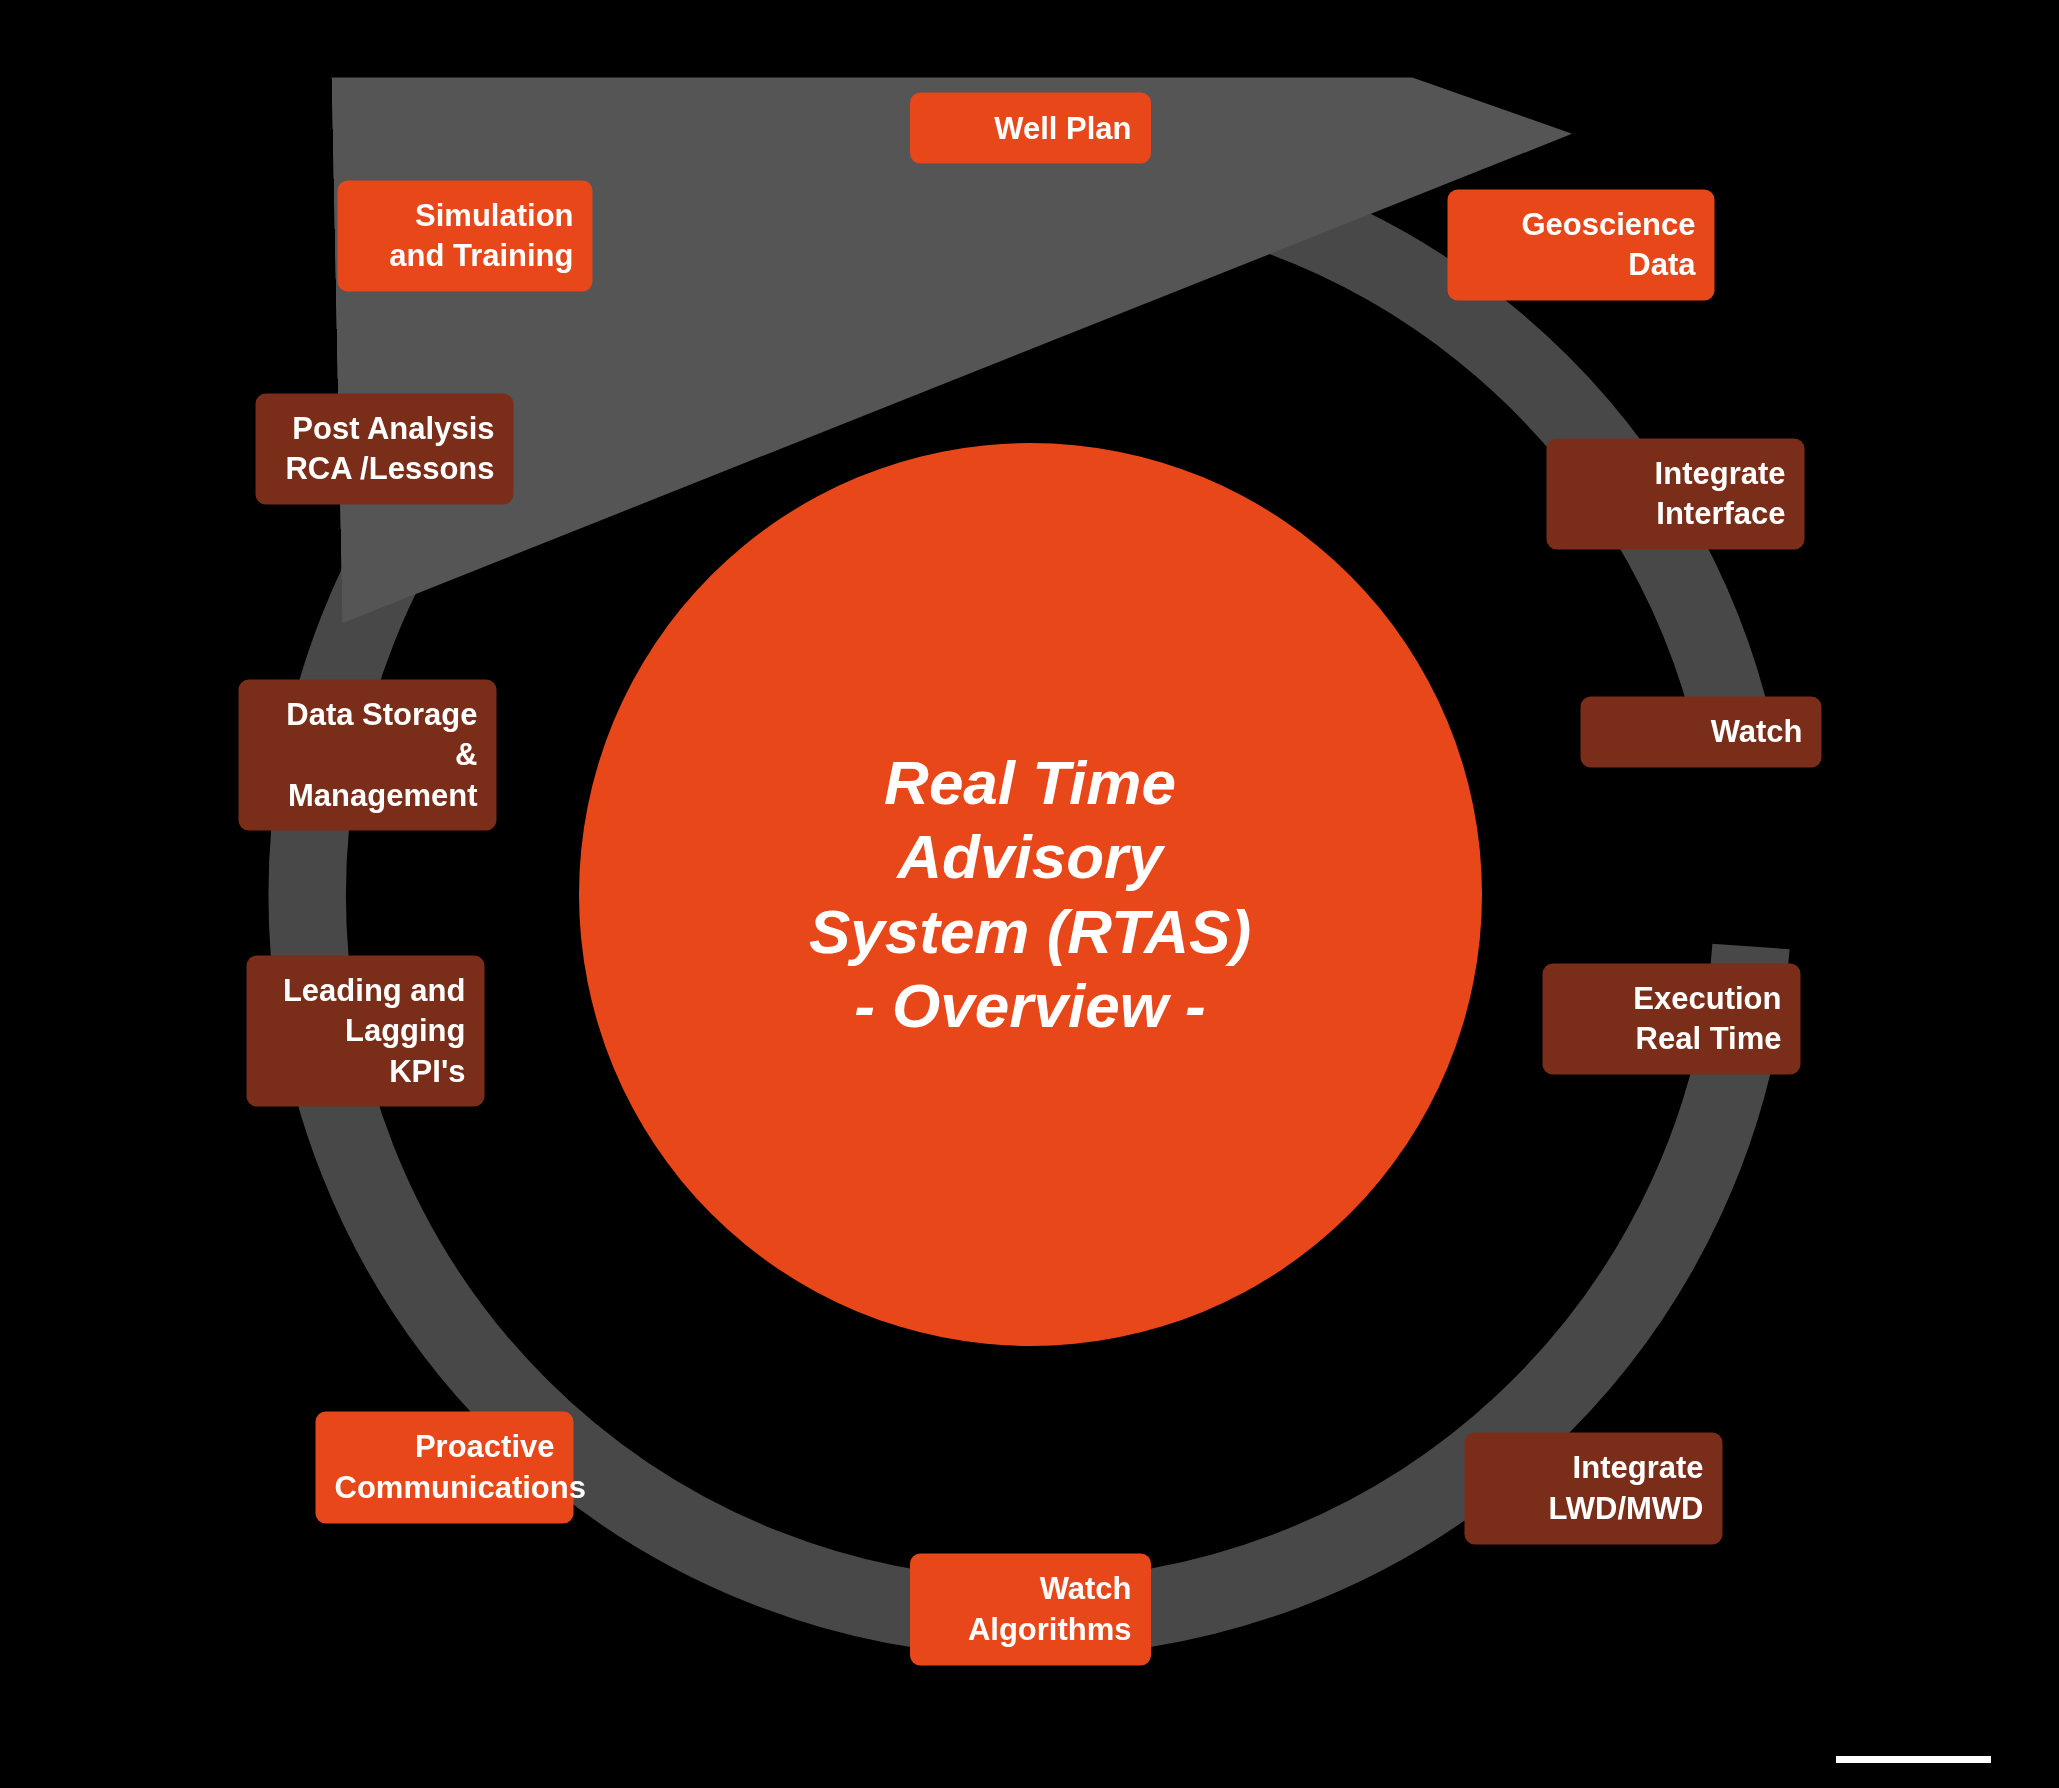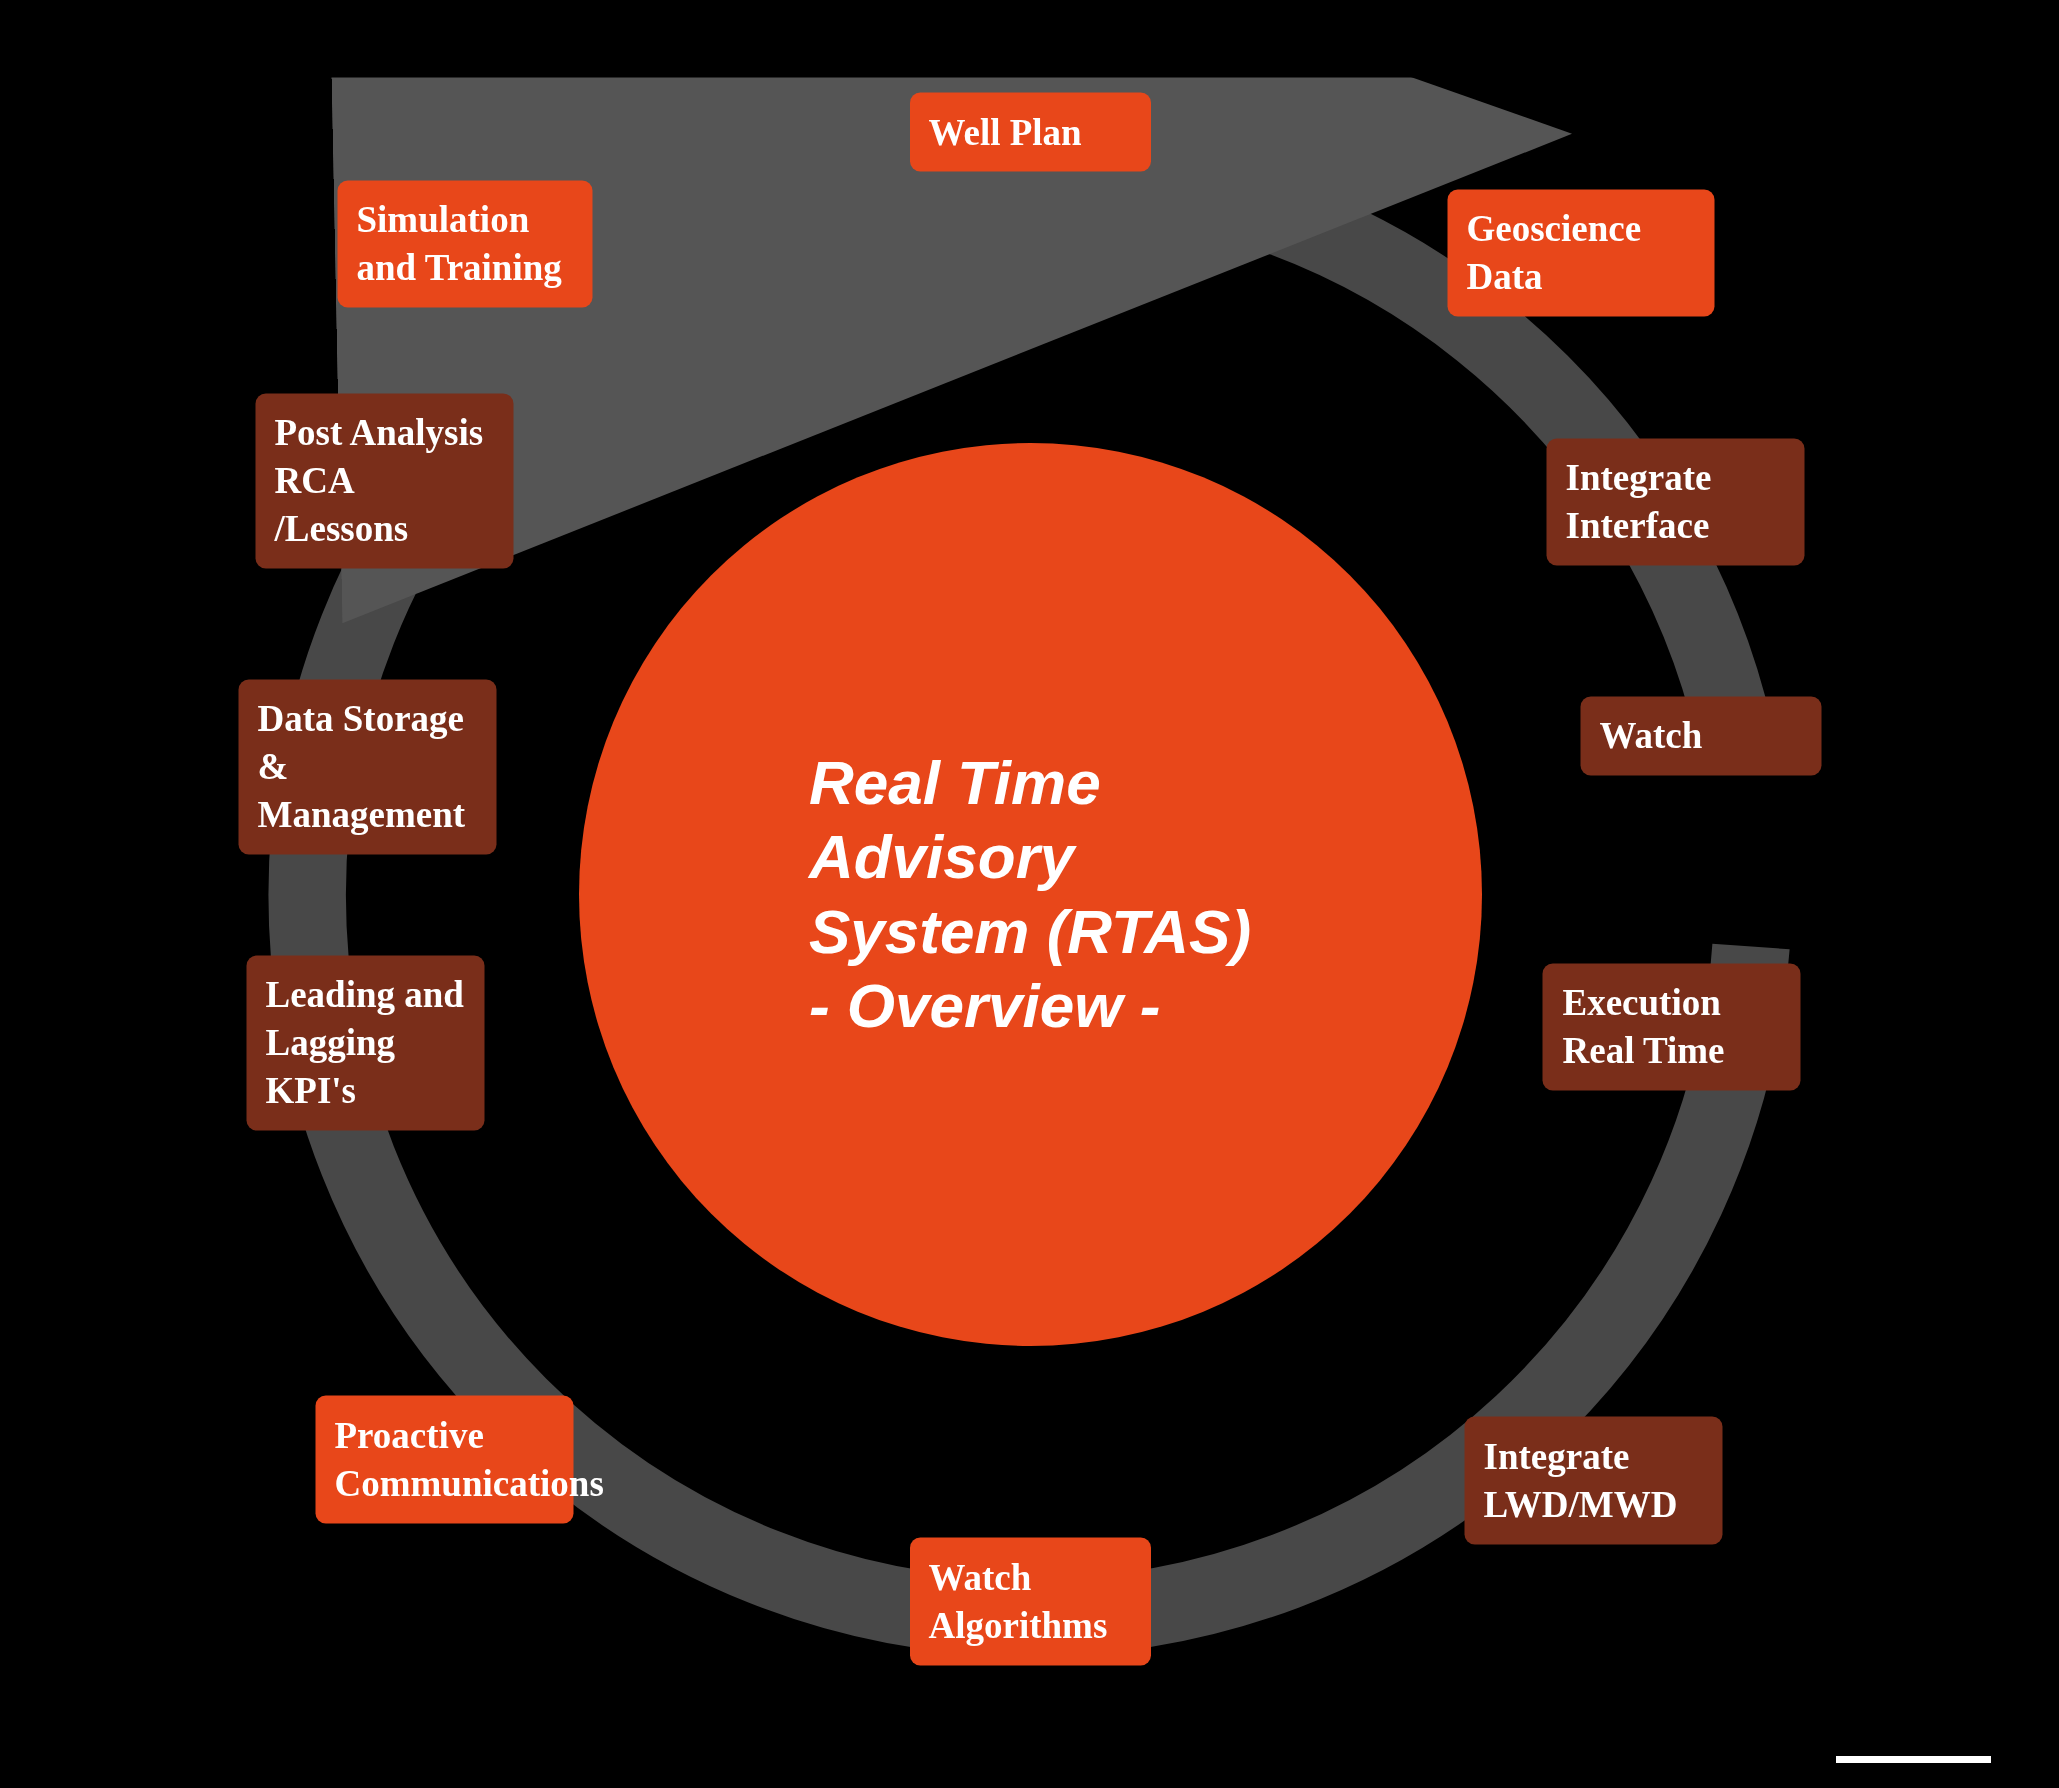--- a/index.html
+++ b/index.html
@@ -32,40 +32,40 @@
       top: 50%;
       left: 50%;
       transform: translate(-50%, -50%);
       width: 903px;
       height: 903px;
       border-radius: 50%;
       background: #e8471a;
       display: flex;
       align-items: center;
       justify-content: center;
+      text-align: center;
     }
     .center-text {
       color: white;
       font-size: 62px;
       font-weight: bold;
       font-style: italic;
       line-height: 1.2;
       padding: 34px;
     }
     
     .label-box {
       position: absolute;
       border-radius: 10.3px;
       padding: 15.5px 19px;
-      text-align: left;
+      text-align: right;
       font-weight: bold;
-      font-size: 37px;
+      font-size: 31px;
       line-height: 1.3;
       color: white;
-      font-family: Liberation Serif, serif;
     }
     .label-box.orange {
       background: #e8471a;
     }
     .label-box.dark-red {
       background: #7a2e1a;
     }
     
     
     .box-well-plan {

